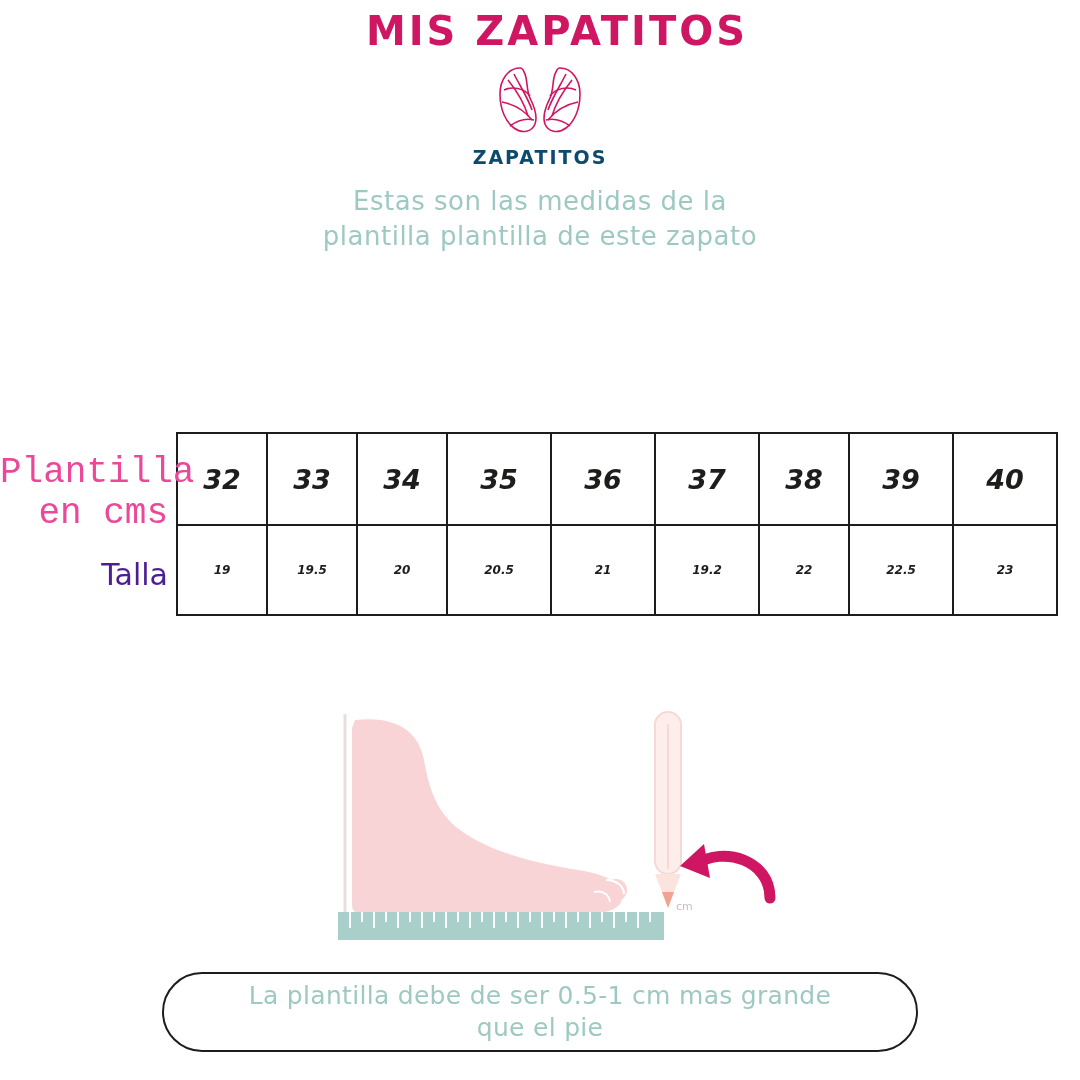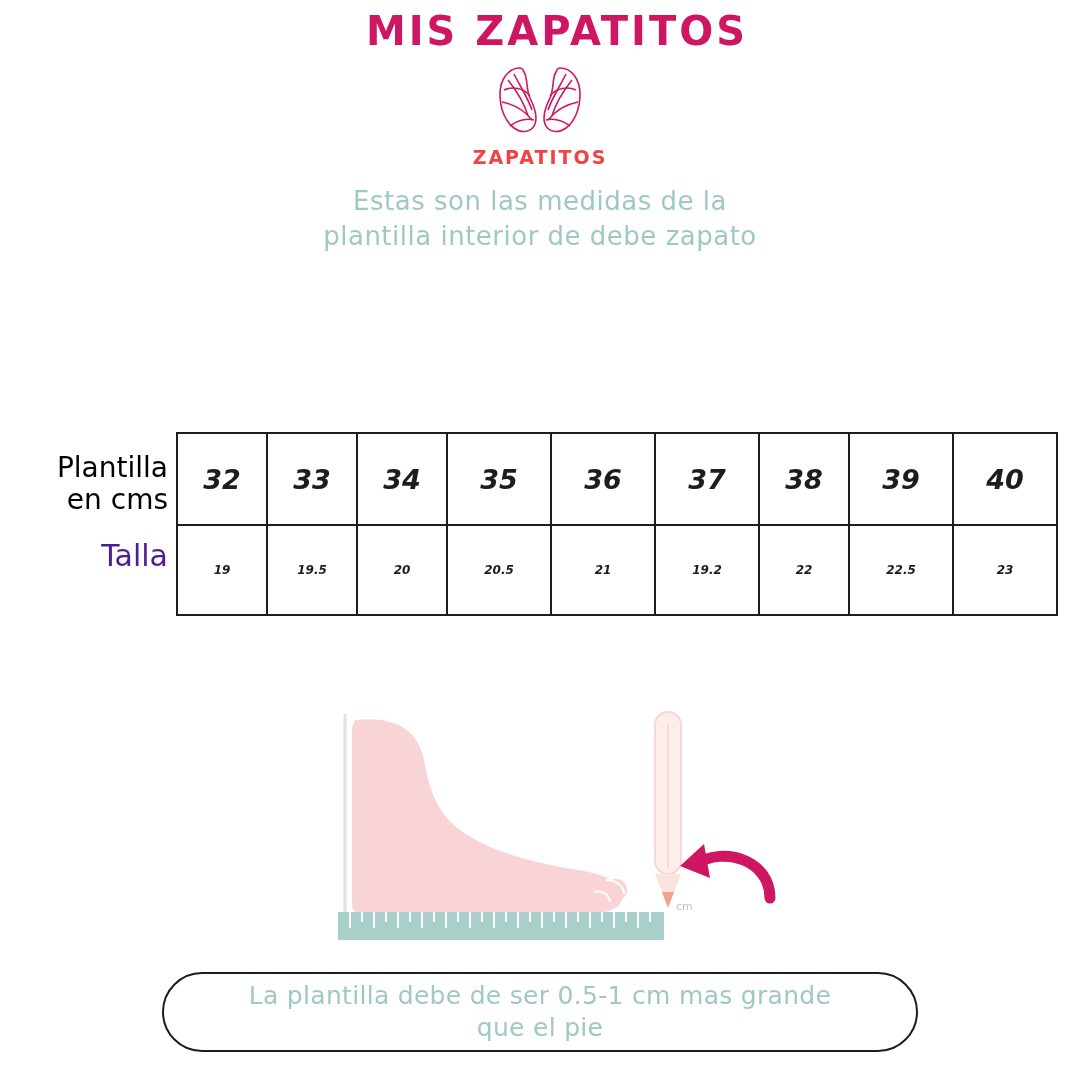--- a/index.html
+++ b/index.html
@@ -27,21 +27,21 @@
     padding-left: 34px;
   }
 
   .logo-wrap {
     display: flex;
     flex-direction: column;
     align-items: center;
     margin-top: 6px;
   }
   .logo-caption {
-    color: #ef4444;
+    color: #0c4a6e;
     font-size: 19px;
     font-weight: bold;
     letter-spacing: 2px;
     margin-top: 2px;
   }
 
   .subtitle {
     text-align: center;
     color: #9ec9c3;
     font-size: 26px;
@@ -86,24 +86,25 @@
   .row-labels {
     position: absolute;
     left: 0;
     top: 0;
     width: 176px;
     text-align: right;
     padding-right: 8px;
     box-sizing: border-box;
   }
   .label-insole {
-    color: #000000;
-    font-size: 28px;
+    color: #ec4899;
+    font-size: 36px;
     line-height: 1.15;
     margin-top: 20px;
+    font-family: Liberation Mono, monospace;
   }
   .label-size {
     color: #4c1d95;
     font-size: 30px;
     margin-top: 22px;
   }
 
   
   .illu {
     position: absolute;
@@ -157,21 +158,21 @@
         <path d="M30 66 C38 60 46 58 54 60"></path>
         <path d="M90 66 C82 60 74 58 66 60"></path>
       </g>
     </svg>
   </span>
   <div class="logo-caption">ZAPATITOS</div>
 </div>
 
 <div class="subtitle">
   <div>Estas son las medidas de la</div>
-  <div>plantilla interior de debe zapato</div>
+  <div>plantilla plantilla de este zapato</div>
 </div>
 
 <div class="table-area">
   <div class="row-labels">
     <div class="label-insole">
       <div>Plantilla</div>
       <div>en cms</div>
     </div>
     <div class="label-size">Talla</div>
   </div>

